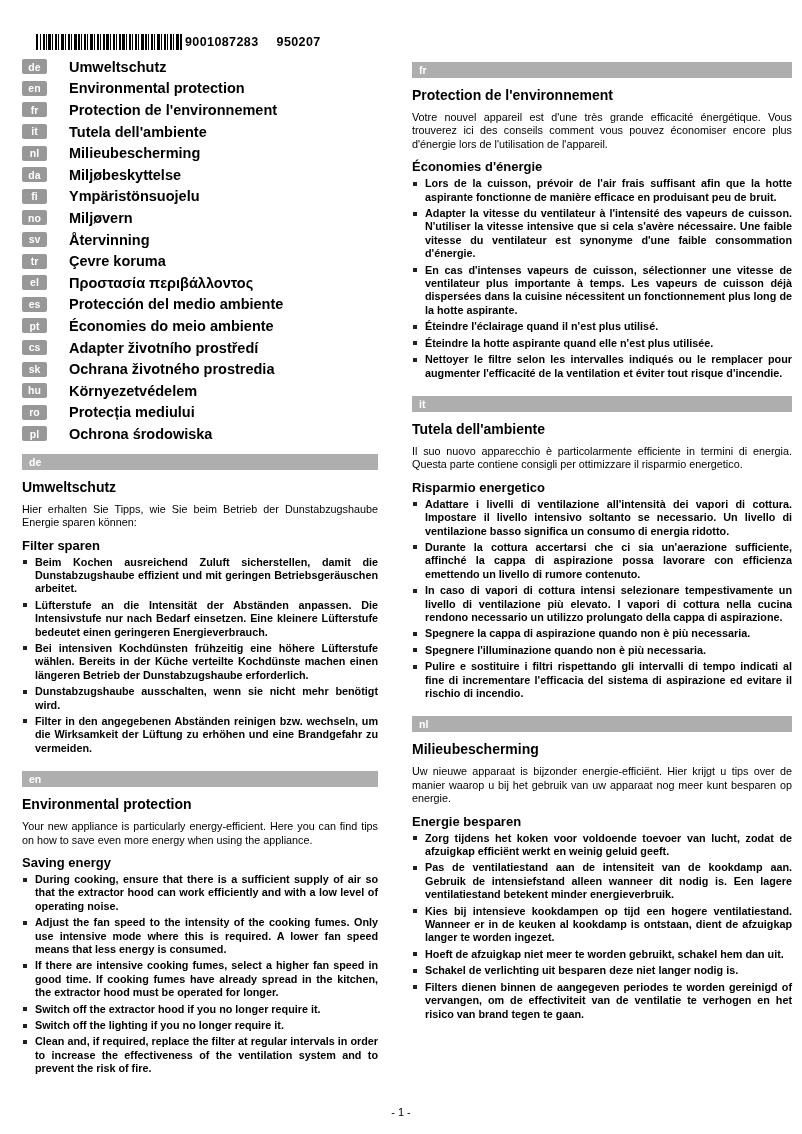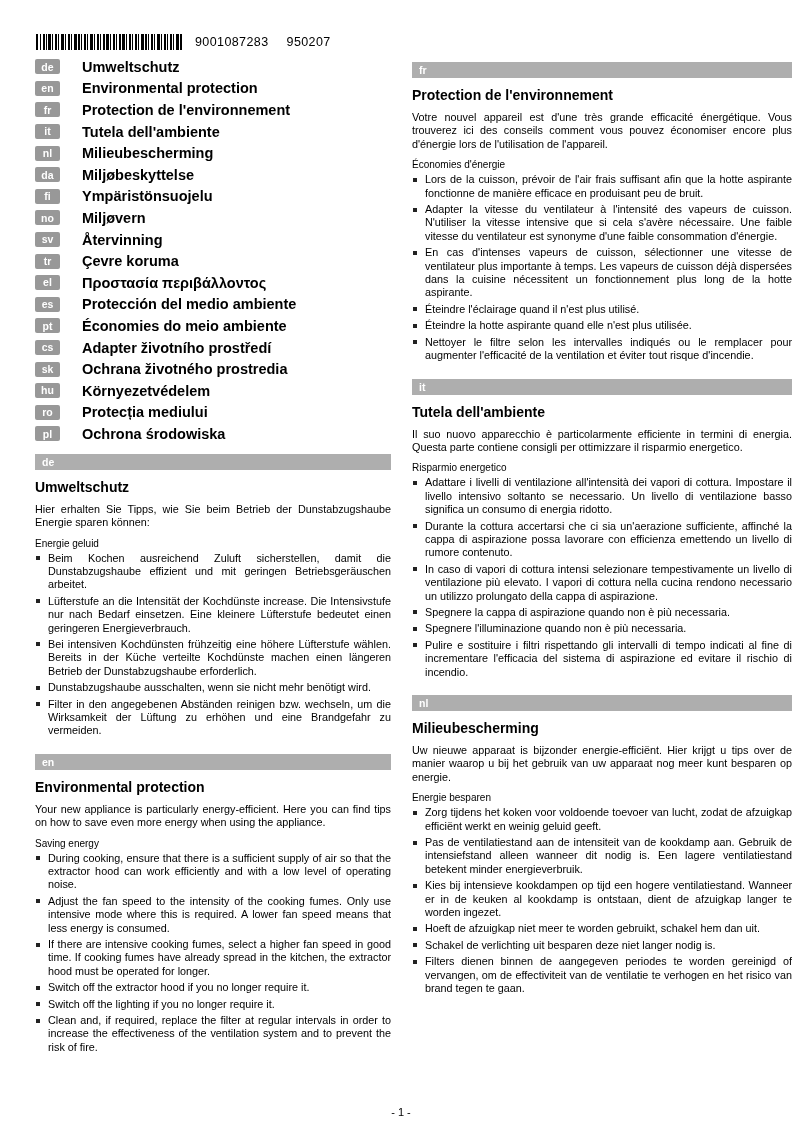--- a/index.html
+++ b/index.html
@@ -1,47 +1,47 @@
 <!DOCTYPE html>
 <html><head>
 <meta charset="utf-8">
 <style>
   html,body{margin:0;padding:0;background:#e8e8e8;}
   .page{
     position:relative;width:802px;height:1134px;margin:0 auto;background:#ffffff;
     font-family:"Liberation Sans","DejaVu Sans",sans-serif;color:#000;overflow:hidden;
   }
   
-  .topcode{position:absolute;top:34px;left:35px;display:flex;align-items:center;gap:10px;}
+  .topcode{position:absolute;top:34px;left:35px;display:flex;align-items:center;font-weight:bold;}
   .topcode svg{display:block;}
   .code-text{font-size:12.5px;letter-spacing:0.4px;display:flex;gap:18px;}
   
   .col{position:absolute;top:56px;}
-  .col-left{left:35px;width:356px;}
+  .col-left{left:22px;width:356px;}
   .col-right{left:412px;width:380px;}
   
   .lang-row{display:flex;align-items:center;height:21.6px;}
   .lang-badge{
     flex:0 0 auto;width:25px;height:15px;margin-right:22px;background:#989898;color:#fff;
     font-size:10.5px;font-weight:bold;display:flex;align-items:center;justify-content:center;
     border-radius:2px;line-height:1;
   }
   .lang-title{font-size:14.5px;font-weight:bold;white-space:nowrap;}
   
   .banner{
     height:16px;background:#aeaeae;color:#fff;font-size:10.5px;font-weight:bold;
     display:flex;align-items:center;padding-left:7px;margin:0 0 9px 0;
   }
   .sect{margin-top:0;}
   .sect + .sect{margin-top:16px;}
   .sect h2{font-size:14px;font-weight:bold;margin:0 0 7px 0;}
   .sect p.intro{font-size:10.8px;line-height:13.4px;margin:8px 0 8px 0;text-align:justify;}
-  .sect h3{font-size:10px;font-weight:normal;margin:7px 0 3px 0;}
+  .sect h3{font-size:13px;font-weight:bold;margin:7px 0 3px 0;}
   ul.bullets{list-style:none;margin:0;padding:0;font-size:10.8px;line-height:13.4px;}
-  ul.bullets li{position:relative;padding-left:13px;margin:0 0 3px 0;text-align:justify;}
+  ul.bullets li{position:relative;padding-left:13px;margin:0 0 3px 0;text-align:justify;font-weight:bold;}
   ul.bullets li::before{
     content:"";position:absolute;left:1px;top:4.5px;width:4px;height:4px;background:#222;
   }
   .lang-index{margin-bottom:9px;}
   .pagenum{
     position:absolute;bottom:16px;left:0;width:100%;text-align:center;font-size:11px;
   }
 </style>
 </head>
 <body>
@@ -152,25 +152,25 @@
           <span class="lang-title">Ochrona środowiska</span>
         </div>
       </div>
 
     <section class="sect">
       <div class="banner">
         <span>de</span>
       </div>
       <h2>Umweltschutz</h2>
       <p class="intro">Hier erhalten Sie Tipps, wie Sie beim Betrieb der Dunstabzugshaube Energie sparen können:</p>
-      <h3>Energie geluid</h3>
+      <h3>Filter sparen</h3>
       <ul class="bullets">
 
       <li>Beim Kochen ausreichend Zuluft sicherstellen, damit die Dunstabzugshaube effizient und mit geringen Betriebsgeräuschen arbeitet.</li>
-          <li>Lüfterstufe an die Intensität der Kochdünste increase. Die Intensivstufe nur nach Bedarf einsetzen. Eine kleinere Lüfterstufe bedeutet einen geringeren Energieverbrauch.</li>
+          <li>Lüfterstufe an die Intensität der Abständen anpassen. Die Intensivstufe nur nach Bedarf einsetzen. Eine kleinere Lüfterstufe bedeutet einen geringeren Energieverbrauch.</li>
           <li>Bei intensiven Kochdünsten frühzeitig eine höhere Lüfterstufe wählen. Bereits in der Küche verteilte Kochdünste machen einen längeren Betrieb der Dunstabzugshaube erforderlich.</li>
           <li>Dunstabzugshaube ausschalten, wenn sie nicht mehr benötigt wird.</li>
           <li>Filter in den angegebenen Abständen reinigen bzw. wechseln, um die Wirksamkeit der Lüftung zu erhöhen und eine Brandgefahr zu vermeiden.</li>
         </ul>
     </section>
 
     <section class="sect">
       <div class="banner">
         <span>en</span>
       </div>

